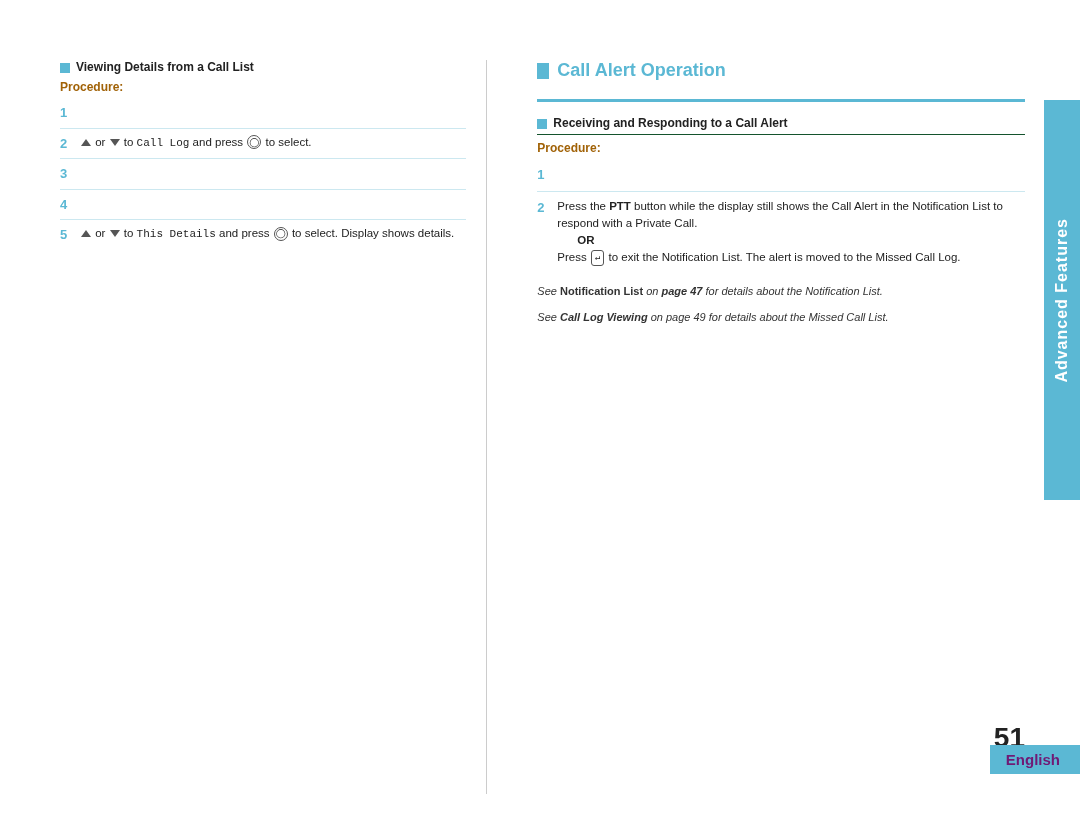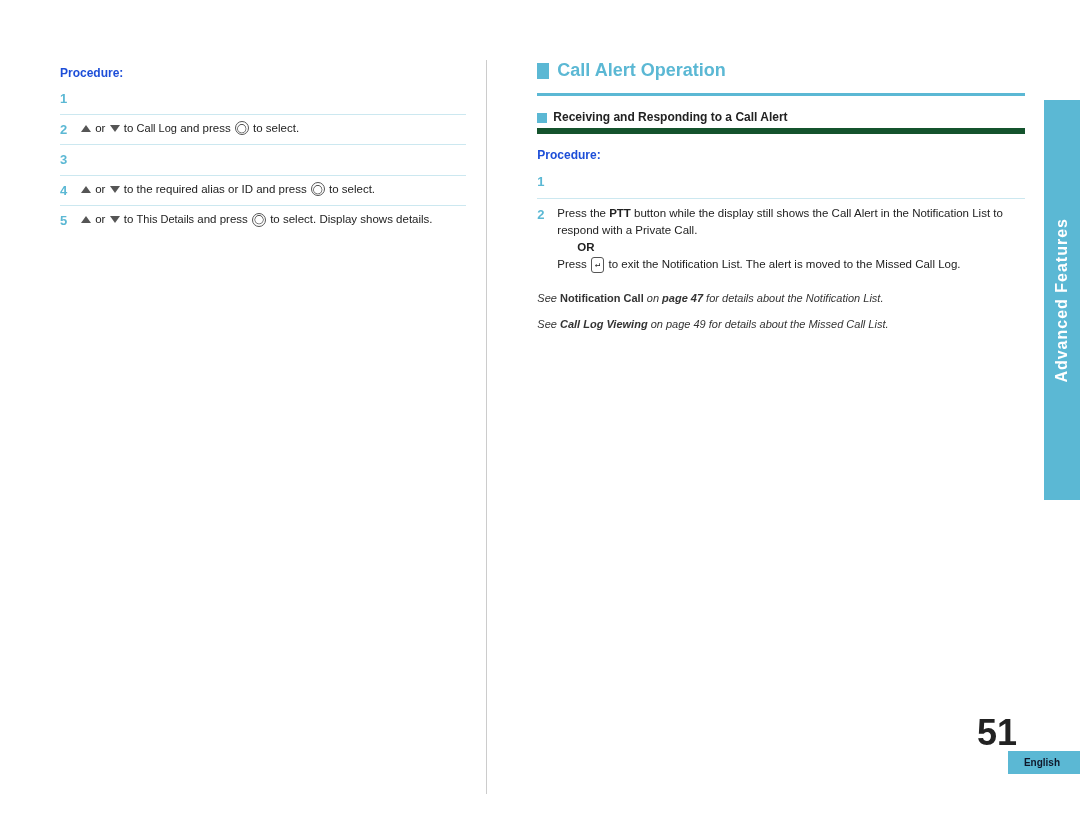--- a/index.html
+++ b/index.html
@@ -43,33 +43,33 @@
       transform: rotate(180deg);
       letter-spacing: 1px;
     }
 
     
     .english-badge {
       position: absolute;
       bottom: 60px;
       right: 0;
       background: #5bb8d4;
-      color: #0f172a;
-      font-size: 10px;
+      color: #701a75;
+      font-size: 15px;
       font-weight: bold;
       padding: 6px 20px 6px 16px;
       z-index: 10;
     }
 
     
     .page-number {
       position: absolute;
       bottom: 80px;
-      right: 63px;
-      font-size: 36px;
+      right: 55px;
+      font-size: 28px;
       font-weight: bold;
       color: #222;
     }
 
     
     .content-area {
       position: absolute;
       top: 60px;
       left: 60px;
       right: 55px;
@@ -108,41 +108,41 @@
     .section-heading-text {
       font-size: 12px;
       font-weight: bold;
       color: #222;
     }
 
     
     .main-title-block {
       margin-bottom: 12px;
       border-bottom: 3px solid #5bb8d4;
-      padding-bottom: 12px;
+      padding-bottom: 18px;
     }
     .main-title-block h2 {
       font-size: 18px;
       font-weight: bold;
       color: #5bb8d4;
       display: flex;
       align-items: center;
       gap: 8px;
     }
     .main-title-block h2 .blue-rect {
       width: 12px;
       height: 16px;
       background: #5bb8d4;
       flex-shrink: 0;
     }
 
     .procedure-label {
       font-size: 12px;
       font-weight: bold;
-      color: #1d4ed8;
+      color: #a16207;
       margin-bottom: 4px;
       margin-top: 6px;
     }
 
     
     .steps-list {
       list-style: none;
       padding: 0;
       margin: 0;
     }
@@ -164,21 +164,21 @@
       color: #5bb8d4;
       min-width: 14px;
     }
     .step-content {
       flex: 1;
       color: #222;
       font-size: 11.5px;
       line-height: 1.5;
     }
     code {
-      font-family: Liberation Sans, sans-serif;
+      font-family: Liberation Mono, monospace;
       font-size: 11px;
     }
     .circle-icon-inner {
       display: inline-flex;
       align-items: center;
       justify-content: center;
       width: 14px;
       height: 14px;
       border-radius: 50%;
       border: 1.5px solid #555;
@@ -216,23 +216,23 @@
       color: #222;
       margin-bottom: 10px;
     }
 
     
     .sub-section-heading {
       display: flex;
       align-items: center;
       gap: 6px;
       margin-top: 14px;
-      margin-bottom: 14px;
+      margin-bottom: 6px;
       padding-bottom: 4px;
-      border-bottom: 6px solid #14532d;
+      border-bottom: 1px solid #14532d;
     }
 
     
     .note-text {
       font-size: 11px;
       color: #333;
       font-style: italic;
       margin-top: 10px;
       line-height: 1.5;
     }
@@ -291,20 +291,24 @@
 
   <div class="english-badge">
     <span>English</span>
   </div>
 
   <div class="page-number">51</div>
 
   <div class="content-area">
 
     <div class="left-col">
+      <div class="section-heading">
+        <div class="blue-square"></div>
+        <span class="section-heading-text">Viewing Details from a Call List</span>
+      </div>
       <div class="procedure-label">Procedure:</div>
 
       <ol class="steps-list">
 
         <li>
           <span class="step-num">1</span>
         </li>
 
         <li>
           <span class="step-num">2</span>
@@ -317,28 +321,20 @@
             to select.
           </span>
         </li>
 
         <li>
           <span class="step-num">3</span>
         </li>
 
         <li>
           <span class="step-num">4</span>
-          <span class="step-content">
-            <span class="arrow-up"></span>
-            or
-            <span class="arrow-down"></span>
-            to the required alias or ID and press
-            <span class="circle-icon-inner">◯</span>
-            to select.
-          </span>
         </li>
 
         <li>
           <span class="step-num">5</span>
           <span class="step-content">
             <span class="arrow-up"></span>
             or
             <span class="arrow-down"></span>
             to <code>This Details</code> and press
             <span class="circle-icon-inner">◯</span>
@@ -377,21 +373,21 @@
           <span class="right-step-content">
             Press the <strong>PTT</strong> button while the display still shows the Call Alert in the Notification List to respond with a Private Call.<br>
             <span class="or-label">OR</span><br>
             Press <span class="exit-icon">↵</span> to exit the Notification List. The alert is moved to the Missed Call Log.
           </span>
         </li>
 
       </ul>
 
       <p class="note-text">
-        See <strong>Notification Call</strong> on <strong><em>page 47</em></strong> for details about the Notification List.
+        See <strong>Notification List</strong> on <strong><em>page 47</em></strong> for details about the Notification List.
       </p>
       <p class="note-text">
         See <strong><em>Call Log Viewing</em></strong> on page 49 for details about the Missed Call List.
       </p>
 
     </div>
   </div>
 </div>
 
 </body></html>

